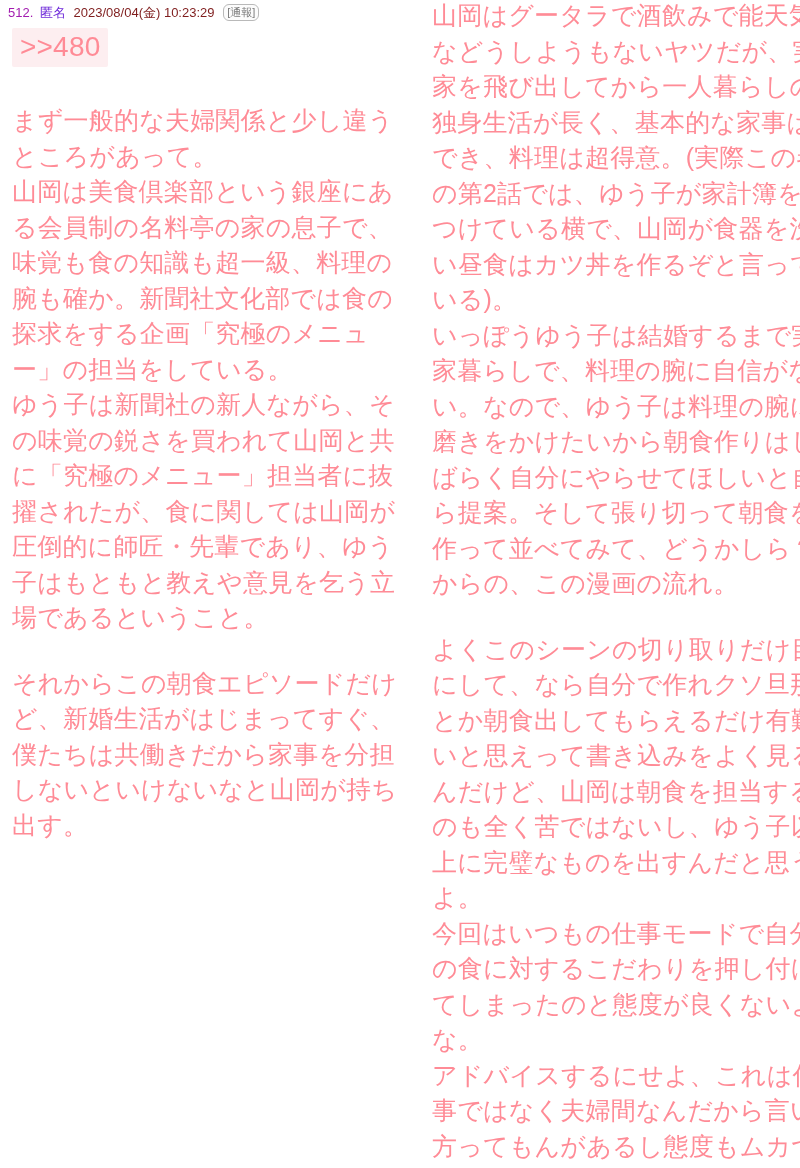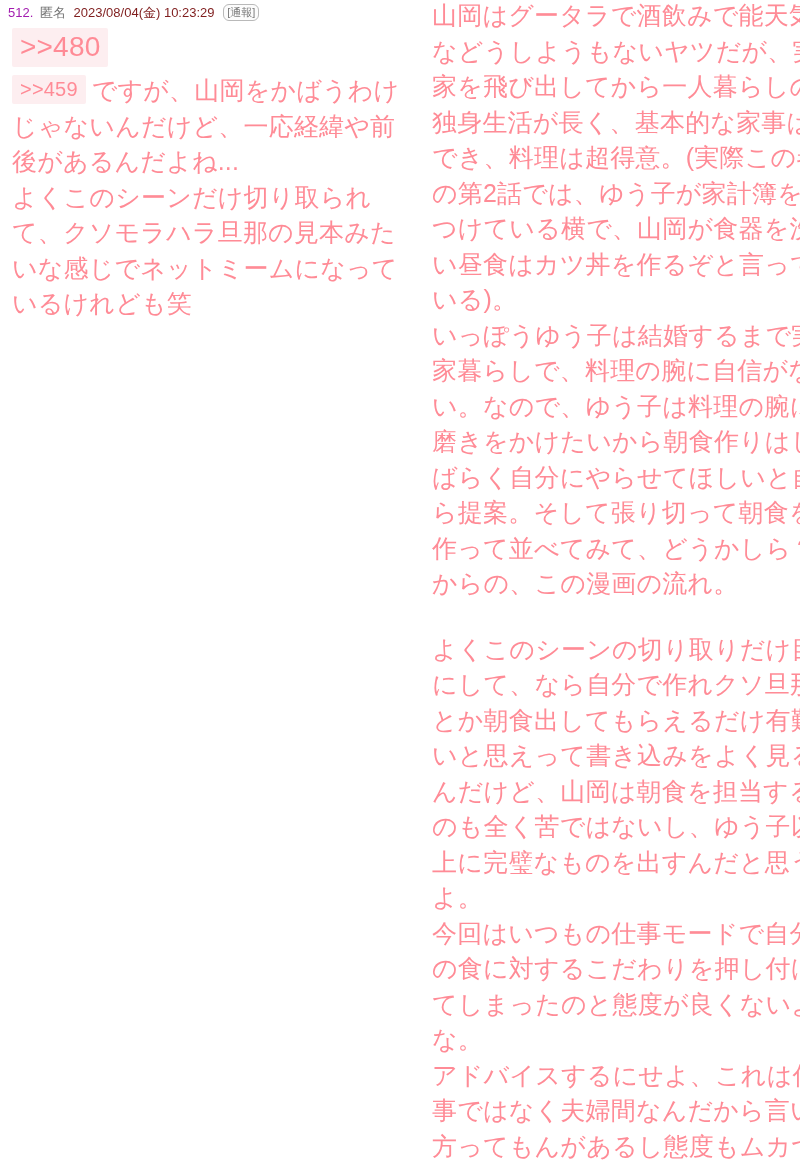--- a/index.html
+++ b/index.html
@@ -25,21 +25,21 @@
     top: 4px;
     left: 8px;
     font-size: 13px;
     color: #8a8a8a;
     white-space: nowrap;
   }
   .header .num {
     color: #a21caf;
   }
   .header .name {
-    color: #737373;
+    color: #6d28d9;
     margin-left: 3px;
   }
   .header .date {
     color: #7f1d1d;
     margin-left: 4px;
   }
   .header .report {
     display: inline-block;
     margin-left: 5px;
     border: 1px solid #b9b9b9;
@@ -110,27 +110,26 @@
     <span class="num">512.</span>
     <span class="name">匿名</span>
     <span class="date">2023/08/04(金) 10:23:29</span>
     <span class="report">[通報]</span>
   </div>
 
   <div class="col col-left">
     <div class="quote-row">
       <span class="quote">&gt;&gt;480</span>
     </div>
-    <div class="para">
-      <span class="inline-quote">&gt;&gt;459</span><span>ですが、山岡をかばうわけ</span>
-      <p style="white-space: pre-wrap;">じゃないんだけど、一応経緯や前後があるんだよね...
-よくこのシーンだけ切り取られて、クソモラハラ旦那の見本みたいな感じでネットミームになっているけれども笑</p>
-    </div>
     <div class="gap"></div>
+    <p style="white-space: pre-wrap;">まず一般的な夫婦関係と少し違うところがあって。
+山岡は美食倶楽部という銀座にある会員制の名料亭の家の息子で、味覚も食の知識も超一級、料理の腕も確か。新聞社文化部では食の探求をする企画「究極のメニュー」の担当をしている。
+ゆう子は新聞社の新人ながら、その味覚の鋭さを買われて山岡と共に「究極のメニュー」担当者に抜擢されたが、食に関しては山岡が圧倒的に師匠・先輩であり、ゆう子はもともと教えや意見を乞う立場であるということ。</p>
     <div class="gap"></div>
+    <p style="white-space: pre-wrap;">それからこの朝食エピソードだけど、新婚生活がはじまってすぐ、僕たちは共働きだから家事を分担しないといけないなと山岡が持ち出す。</p>
   </div>
 
   <div class="col col-right">
     <p style="white-space: pre-wrap;">山岡はグータラで酒飲みで能天気などうしようもないヤツだが、実家を飛び出してから一人暮らしの独身生活が長く、基本的な家事はでき、料理は超得意。(実際この巻の第2話では、ゆう子が家計簿をつけている横で、山岡が食器を洗い昼食はカツ丼を作るぞと言っている)。
 いっぽうゆう子は結婚するまで実家暮らしで、料理の腕に自信がない。なので、ゆう子は料理の腕に磨きをかけたいから朝食作りはしばらく自分にやらせてほしいと自ら提案。そして張り切って朝食を作って並べてみて、どうかしら？からの、この漫画の流れ。</p>
     <div class="gap"></div>
     <p style="white-space: pre-wrap;">よくこのシーンの切り取りだけ目にして、なら自分で作れクソ旦那とか朝食出してもらえるだけ有難いと思えって書き込みをよく見るんだけど、山岡は朝食を担当するのも全く苦ではないし、ゆう子以上に完璧なものを出すんだと思うよ。
 今回はいつもの仕事モードで自分の食に対するこだわりを押し付けてしまったのと態度が良くないよな。
 アドバイスするにせよ、これは仕事ではなく夫婦間なんだから言い方ってもんがあるし態度もムカつくし、もちろんまずは用意してくれたことに対してねぎらいや感謝があって然るべき。</p>
   </div>

